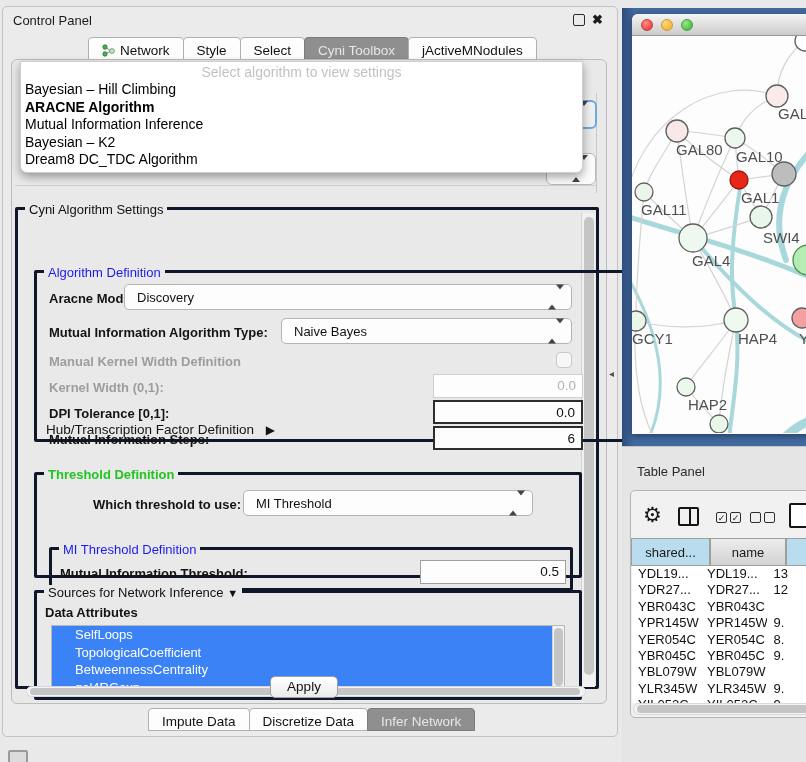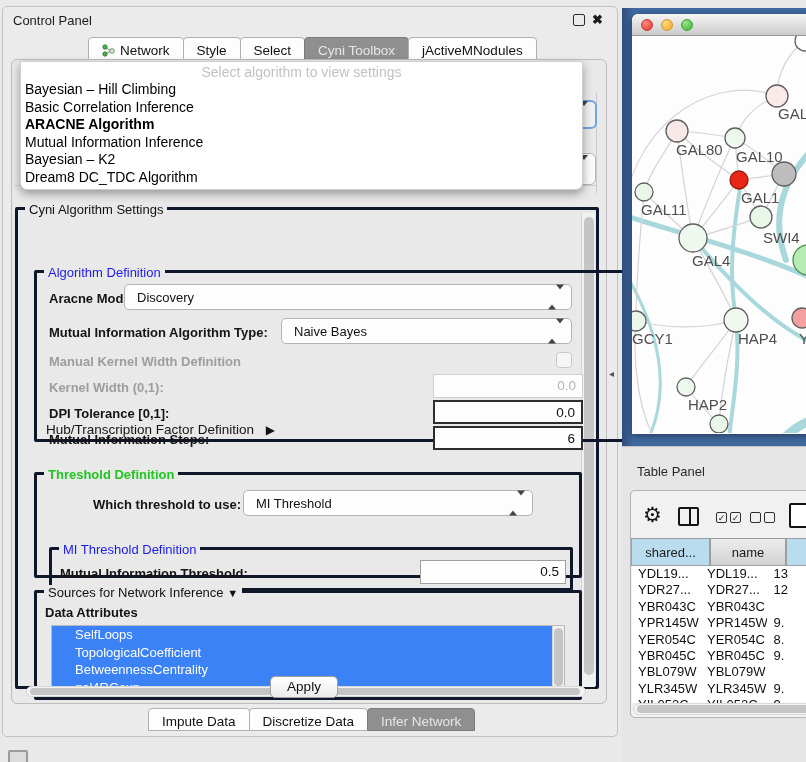--- a/index.html
+++ b/index.html
@@ -126,21 +126,20 @@
     <span class="stepper"><span class="up"></span><span class="dn"></span></span>
   </div>
   <div class="abs" style="left:543px; top:146px; width:50px; height:32px; border:1px solid #b7b7b7; border-radius:6px; background:#fbfbfb; z-index:1;">
     <span class="stepper"><span class="up"></span><span class="dn"></span></span>
   </div>
 
   <div class="abs dropdown">
     <div class="dd-ph">Select algorithm to view settings</div>
     <div id="algo-list">
         <div class="dd-item">Bayesian – Hill Climbing</div>
-        <div class="dd-item">Basic Correlation Inference</div>
         <div class="dd-item hl">ARACNE Algorithm</div>
         <div class="dd-item">Mutual Information Inference</div>
         <div class="dd-item">Bayesian – K2</div>
         <div class="dd-item">Dream8 DC_TDC Algorithm</div>
       </div>
   </div>
 
   <div class="abs" style="left:12px; top:178px; width:582px; height:1px; background:#cfcfcf;"></div>
 
   <div class="abs group" style="left:12px; top:184px; width:584px; height:482px;">

